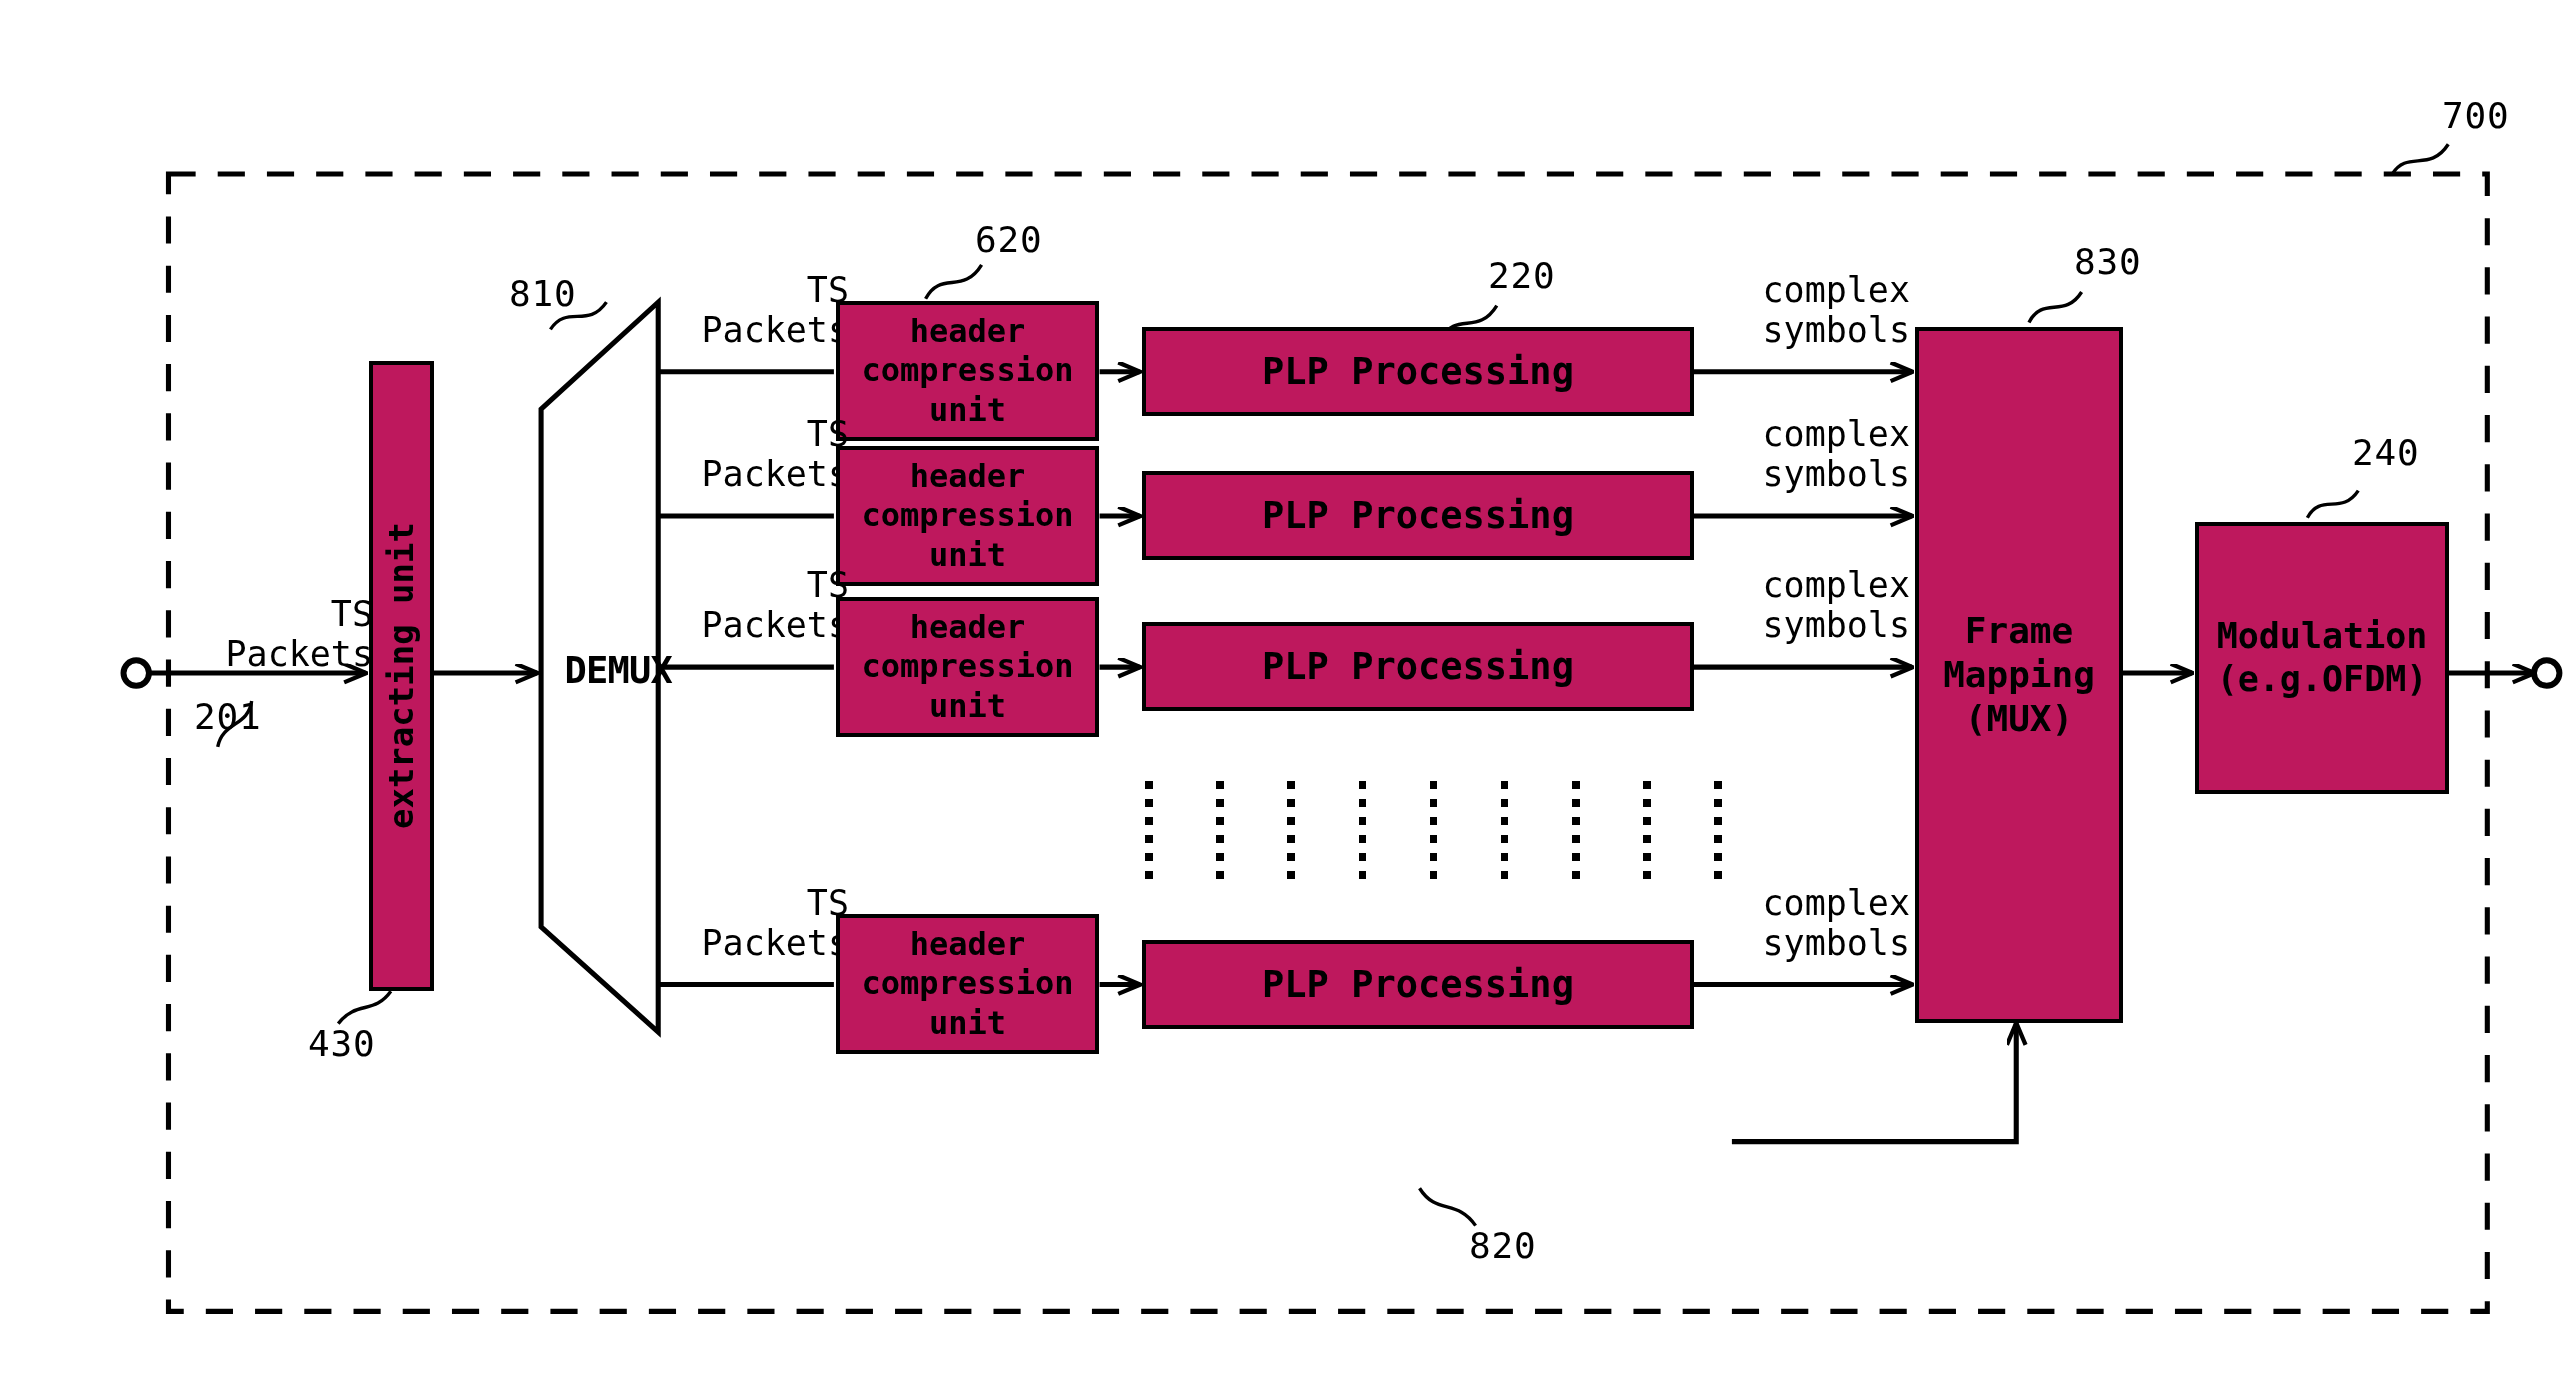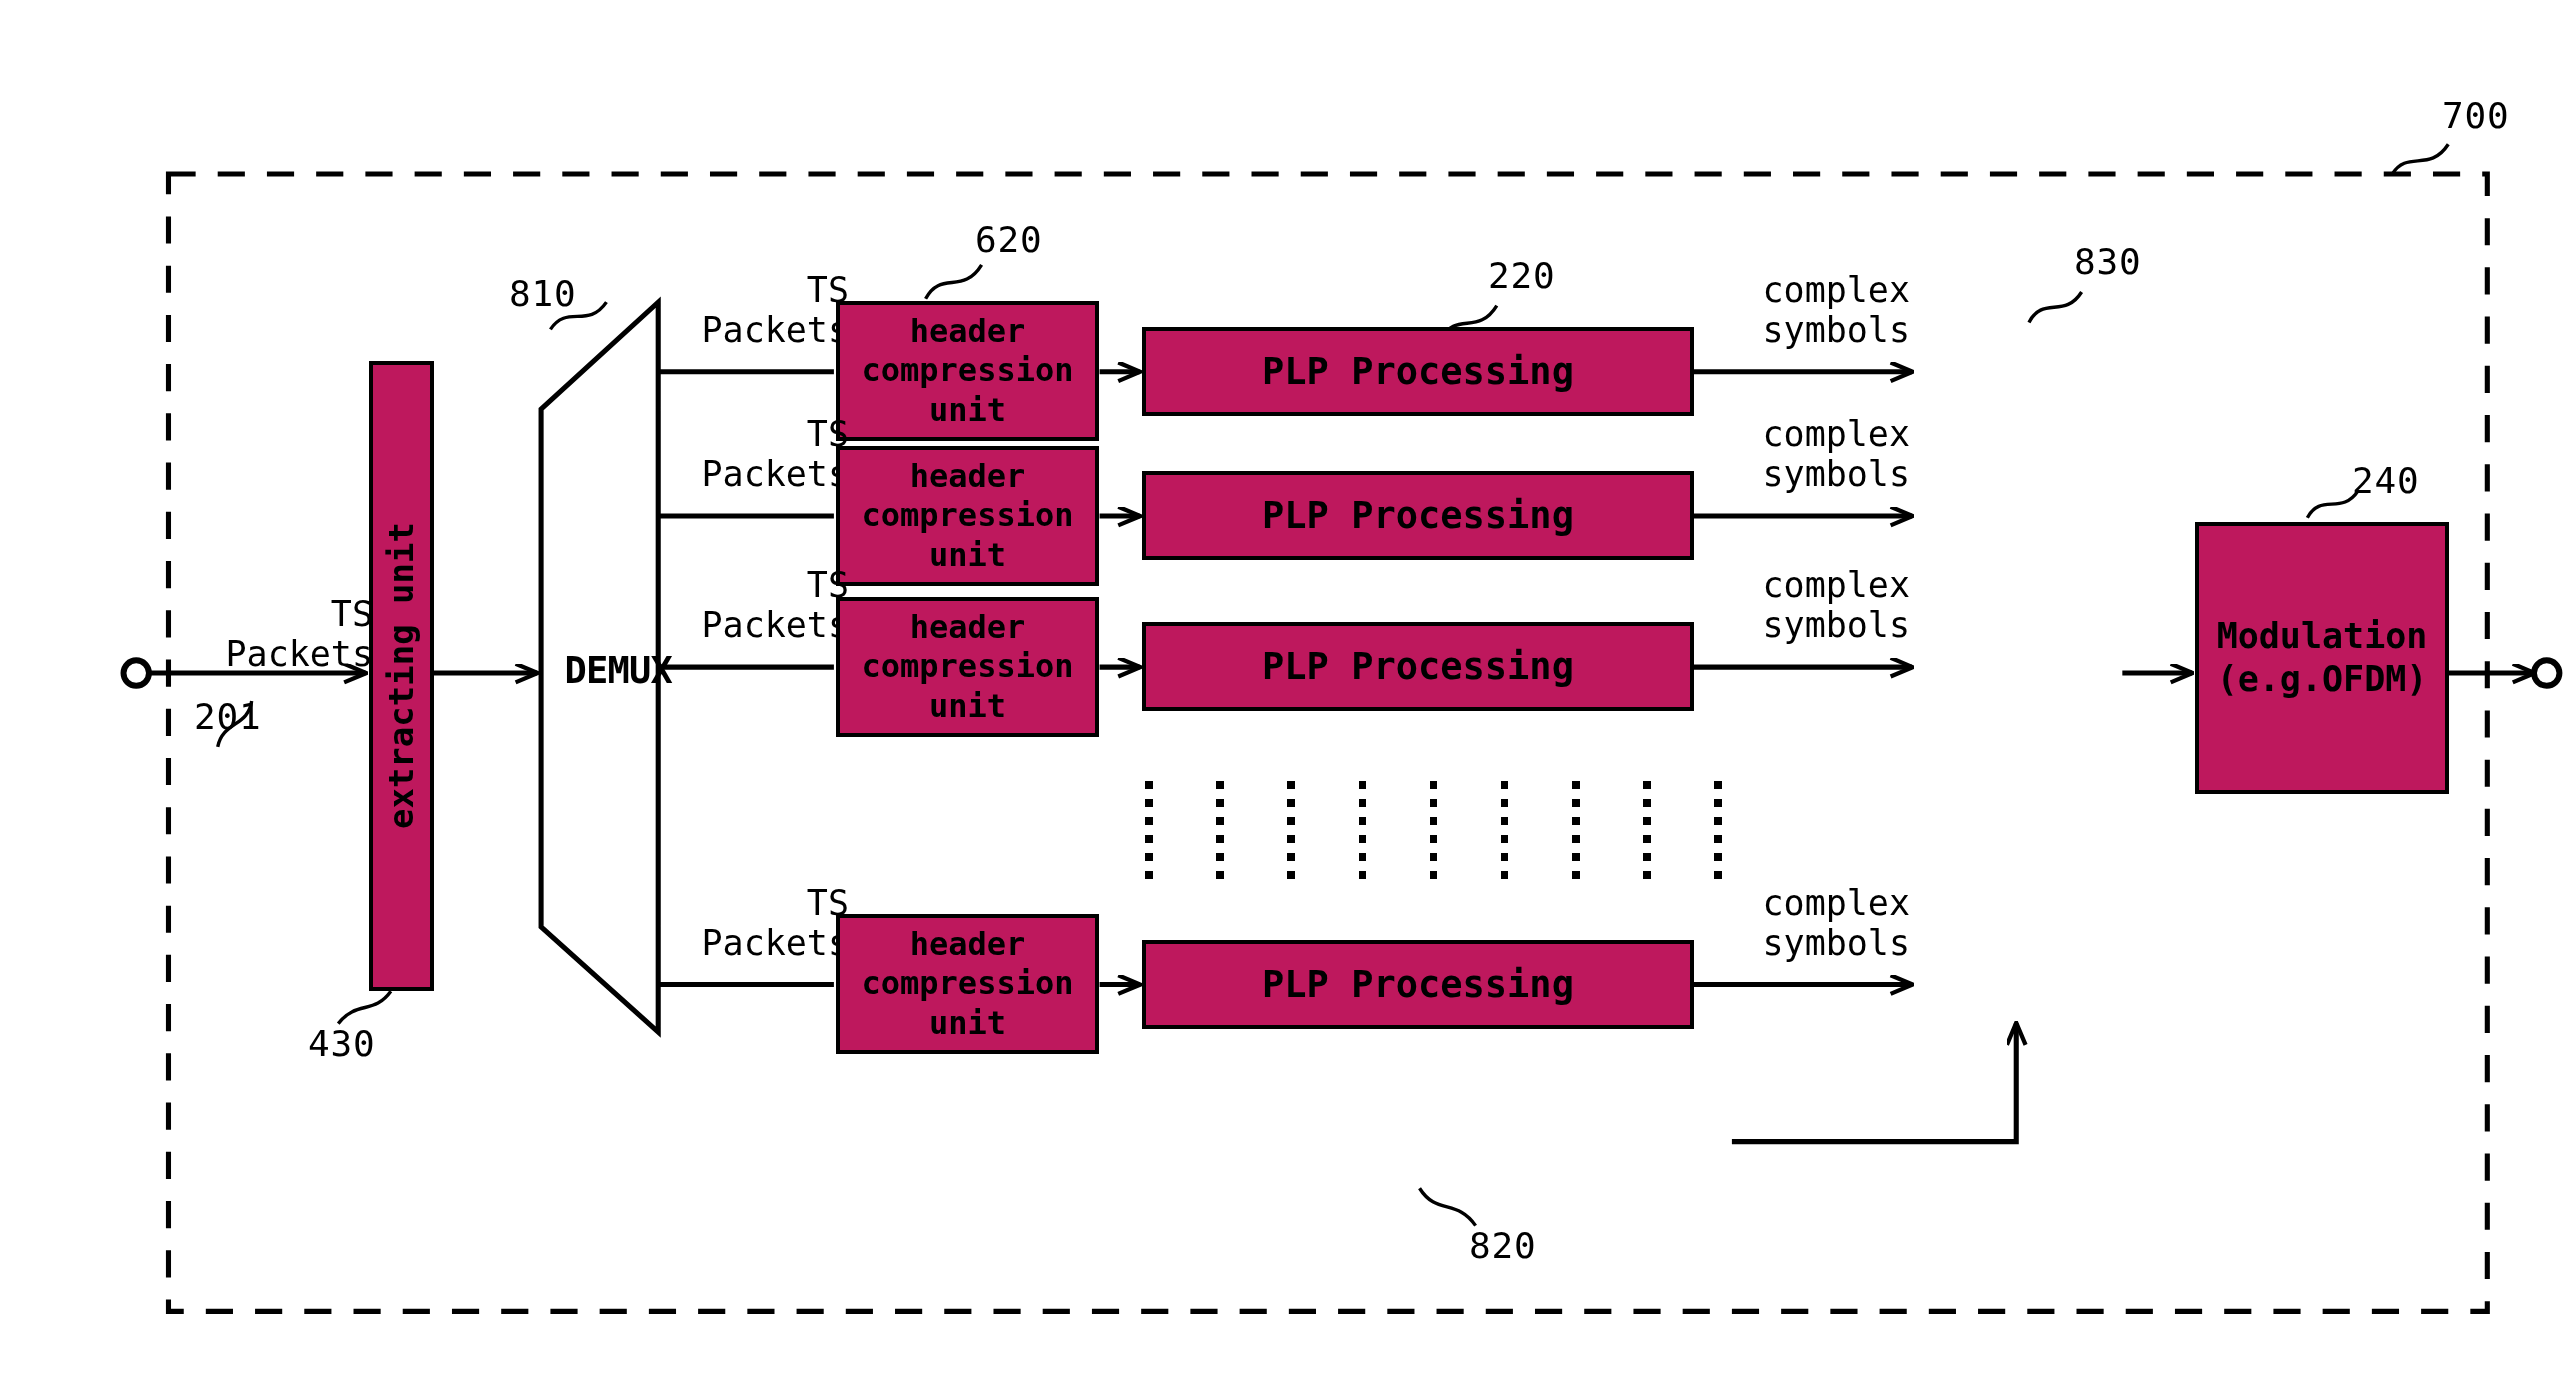--- a/index.html
+++ b/index.html
@@ -211,33 +211,38 @@
 compression
 unit</span>
   </div>
   <div class="box" style="left:1142px;top:940px;width:552px;height:89px;font-size:37px;">
     <span style="white-space: pre-line;">PLP Processing</span>
   </div>
   <div class="lbl" style="left: 1715px; top: 883px; width: 195px; font-size: 35px; white-space: pre-line;">complex
 symbols</div>
 
 
+  <div class="box" style="left:1915px;top:327px;width:208px;height:696px;font-size:36px;">
+    <span style="white-space: pre-line;">Frame
+Mapping
+(MUX)</span>
+  </div>
 
   <div class="box" style="left:2195px;top:522px;width:254px;height:272px;font-size:35px;">
     <span style="white-space: pre-line;">Modulation
 (e.g.OFDM)</span>
   </div>
 
   <div class="lbl" style="left: 178px; top: 594px; width: 195px; font-size: 35px; white-space: pre-line;">TS
 Packets</div>
 
   <div class="refnum" style="left:194px;top:696px;">201</div>
   <div class="refnum" style="left:308px;top:1023px;">430</div>
   <div class="refnum" style="left:509px;top:273px;">810</div>
   <div class="refnum" style="left:975px;top:219px;">620</div>
   <div class="refnum" style="left:1488px;top:255px;">220</div>
   <div class="refnum" style="left:2074px;top:241px;">830</div>
-  <div class="refnum" style="left:2352px;top:460px;">240</div>
+  <div class="refnum" style="left:2352px;top:432px;">240</div>
   <div class="refnum" style="left:1469px;top:1225px;text-align:right;">820</div>
   <div class="refnum" style="left:2442px;top:95px;">700</div>
 
 </div>
 
 
 </body></html>

